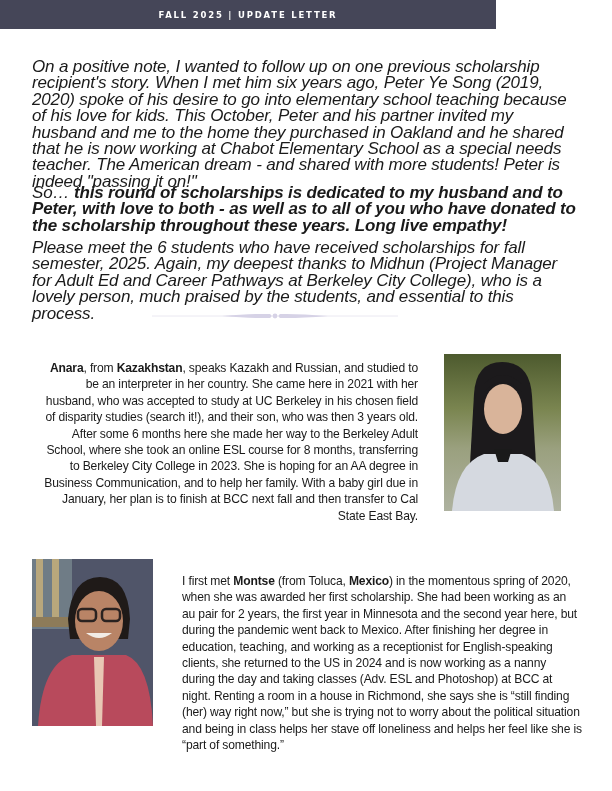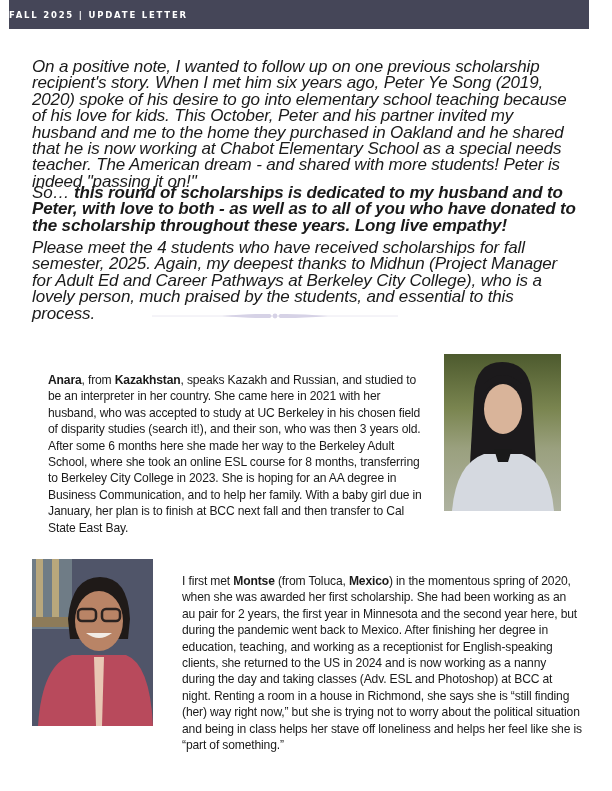--- a/index.html
+++ b/index.html
@@ -1,43 +1,43 @@
 <!DOCTYPE html>
 <html><head>
 <meta charset="utf-8">
 <style>
   html, body { margin: 0; padding: 0; background: #ffffff; }
   body {
     width: 612px; height: 791px; position: relative; overflow: hidden;
     font-family: "Liberation Sans", sans-serif; color: #1a1a1a;
   }
   .header {
-    position: absolute; left: 0; top: 0; width: 580px; height: 29px;
-    background: #454658; display: flex; align-items: center; justify-content: flex-start; margin-left: 9px;
+    position: absolute; left: 0; top: 0; width: 496px; height: 29px;
+    background: #454658; display: flex; align-items: center; justify-content: center;
   }
   .header-title {
     color: #ffffff; font-family: "DejaVu Sans", sans-serif; font-weight: bold;
     font-size: 8.5px; letter-spacing: 1.8px;
   }
   .para {
     position: absolute; left: 32px; width: 545px;
     font-size: 17px; line-height: 16.4px; margin: 0;
     letter-spacing: -0.15px;
     font-style: italic;
   }
   .p1 { top: 59px; }
   .p2 { top: 185px; }
   .p3 { top: 240px; }
   .divider {
     position: absolute; left: 152px; top: 310px; width: 246px; height: 12px;
   }
   .divider svg { display: block; }
   .anara-text {
     position: absolute; left: 32px; top: 356px; width: 382px;
-    font-size: 12.1px; line-height: 16.4px; margin: 16px; letter-spacing: -0.15px;
+    font-size: 12.1px; line-height: 16.4px; margin: 4px; letter-spacing: -0.15px; text-align: right;
   }
   .montse-text {
     position: absolute; left: 166px; top: 557px; width: 400px;
     font-size: 12.1px; line-height: 16.4px; margin: 16px; letter-spacing: -0.15px;
   }
   .photo {
     position: absolute; overflow: hidden;
   }
   .photo-anara {
     left: 444px; top: 354px; width: 117px; height: 157px;
@@ -53,21 +53,21 @@
 <body>
 
 <div class="header">
   <span class="header-title">FALL 2025 | UPDATE LETTER</span>
 </div>
 
 <p class="para p1">On a positive note, I wanted to follow up on one previous scholarship recipient's story. When I met him six years ago, Peter Ye Song (2019, 2020) spoke of his desire to go into elementary school teaching because of his love for kids. This October, Peter and his partner invited my husband and me to the home they purchased in Oakland and he shared that he is now working at Chabot Elementary School as a special needs teacher. The American dream - and shared with more students! Peter is indeed "passing it on!"</p>
 
 <p class="para p2"><span>So… </span><b>this round of scholarships is dedicated to my husband and to Peter, with love to both - as well as to all of you who have donated to the scholarship throughout these years. Long live empathy!</b></p>
 
-<p class="para p3">Please meet the 4 students who have received scholarships for fall semester, 2025. Again, my deepest thanks to Midhun (Project Manager for Adult Ed and Career Pathways at Berkeley City College), who is a lovely person, much praised by the students, and essential to this process.</p>
+<p class="para p3">Please meet the 6 students who have received scholarships for fall semester, 2025. Again, my deepest thanks to Midhun (Project Manager for Adult Ed and Career Pathways at Berkeley City College), who is a lovely person, much praised by the students, and essential to this process.</p>
 
 <div class="divider">
   <svg width="246" height="12" viewBox="0 0 246 12">
     <line x1="0" y1="6" x2="246" y2="6" stroke="#e4e2ee" stroke-width="0.8"></line>
     <path d="M70 6 Q100 3.5 118 4 Q121 6 118 8 Q100 8.5 70 6 Z" fill="#d6d2e6"></path>
     <circle cx="123" cy="6" r="2.4" fill="#d6d2e6"></circle>
     <path d="M176 6 Q146 3.5 128 4 Q125 6 128 8 Q146 8.5 176 6 Z" fill="#d6d2e6"></path>
   </svg>
 </div>
 

